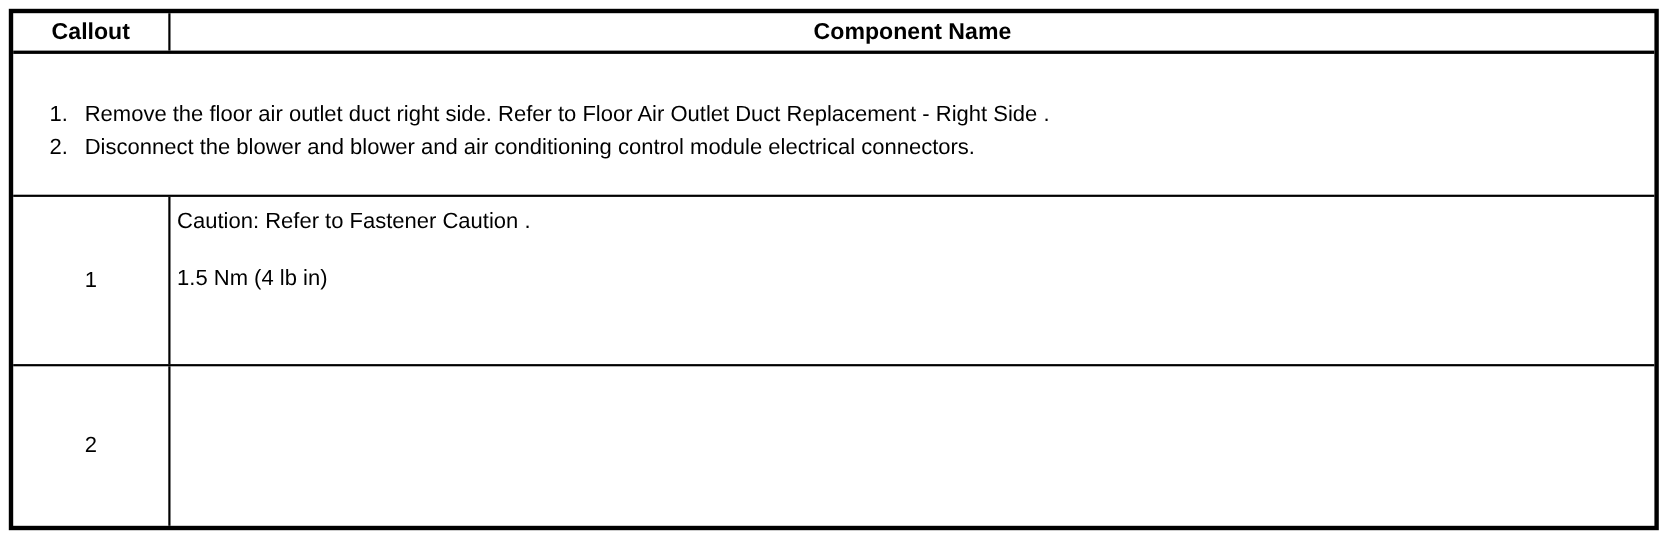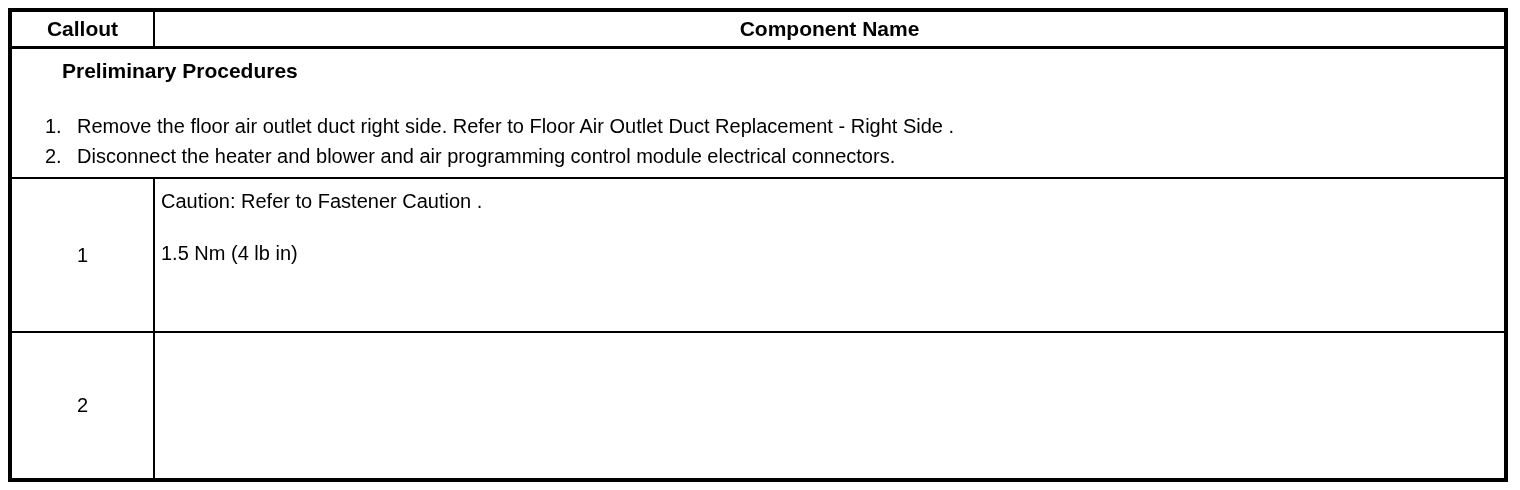--- a/index.html
+++ b/index.html
@@ -69,29 +69,28 @@
 <body>
 
 <div class="doc-table">
 
   <div class="hdr-row">
     <div class="hdr-callout">Callout</div>
     <div class="hdr-comp">Component Name</div>
   </div>
 
   <div class="prelim-row">
-    <div class="prelim-title">Preliminary Procedures</div>
     <div class="steps">
       <div class="step">
         <span class="step-num">1.</span>
         <span class="step-text"><span>Remove the floor air outlet duct right side. Refer to </span><span class="ref">Floor Air Outlet Duct Replacement - Right Side</span><span> .</span></span>
       </div>
       <div class="step">
         <span class="step-num">2.</span>
-        <span class="step-text"><span>Disconnect the heater and blower and air programming control module electrical connectors.</span></span>
+        <span class="step-text"><span>Disconnect the blower and blower and air conditioning control module electrical connectors.</span></span>
       </div>
     </div>
   </div>
 
   <div class="data-row r1">
     <div class="cell-callout">1</div>
     <div class="cell-comp">
       <div class="line"><span class="b">Caution</span><span>: Refer to </span><span class="ref">Fastener Caution</span><span> .</span></div>
       <div class="line"><span class="b">1.5 Nm (4 lb in)</span></div>
     </div>

